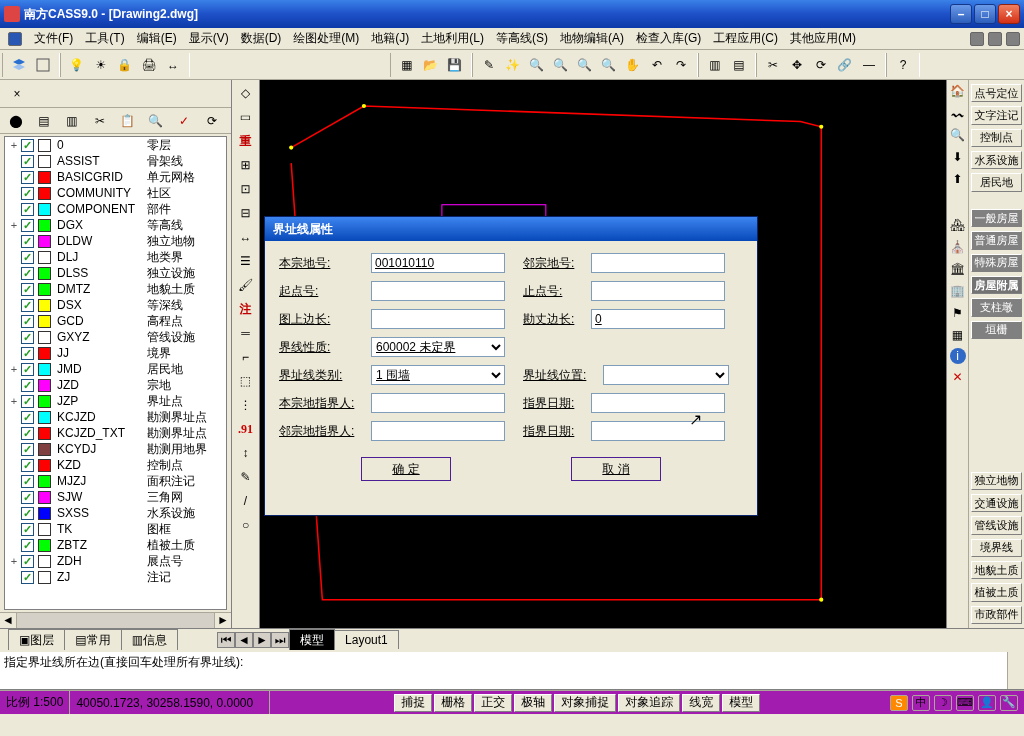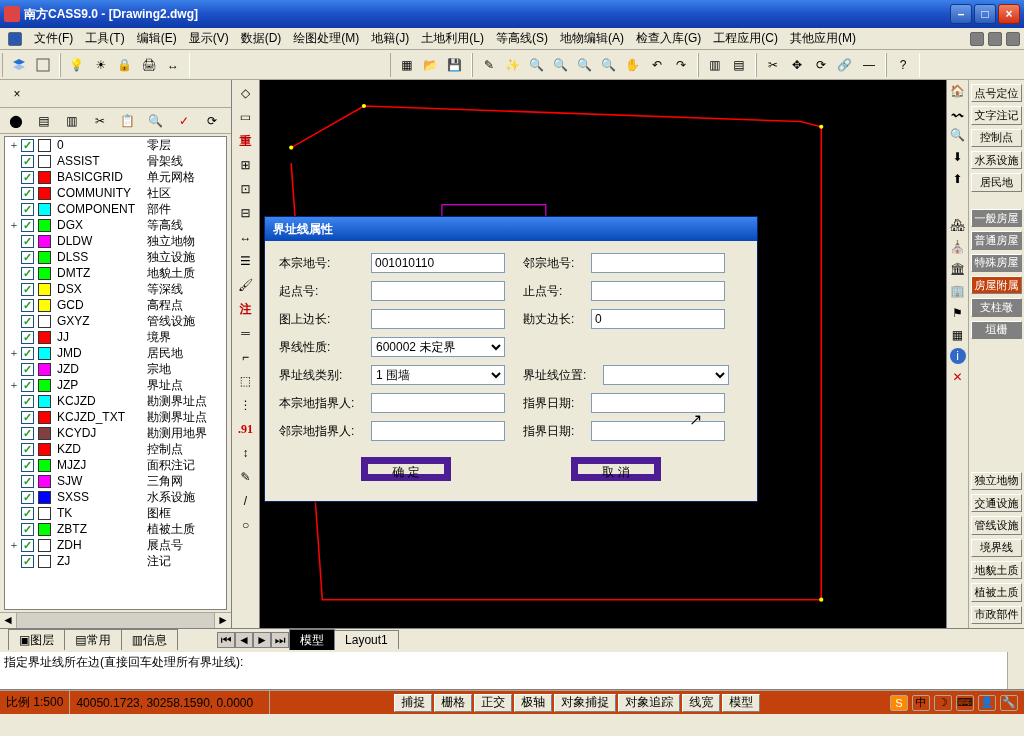--- a/index.html
+++ b/index.html
@@ -49,44 +49,44 @@
 .rightcol { width: 78px; background: #ece9d8; border-left: 1px solid #808080; display: flex; }
 .rvtb { width: 22px; background: #ece9d8; border-right: 1px solid #aca899; display: flex; flex-direction: column; align-items: center; padding-top: 2px; gap: 4px; }
 .rvtb .rbtn { width: 18px; height: 18px; display: flex; align-items: center; justify-content: center; }
 .rbuttons { flex: 1; display: flex; flex-direction: column; align-items: stretch; padding: 4px 2px; gap: 4px; }
 .rbtn-btn { height: 19px; background: #ece9d8; border: 1px solid #808080; border-top-color: #fff; border-left-color: #fff; cursor: pointer; display: flex; align-items: center; justify-content: center; padding: 0 2px; font-size: 11px; }
 .rbtn-gap { height: 10px; }
 
 
 .dialog { position: absolute; left: 264px; top: 216px; width: 494px; background: #ece9d8; border: 1px solid #0a246a; box-shadow: 2px 2px 6px rgba(0,0,0,0.4); }
 .dialog .dtitle { height: 24px; background: linear-gradient(to bottom, #3d85f0, #0748b8); color: #fff; font-weight: bold; display: flex; align-items: center; padding: 0 8px; }
-.dialog .dbody { padding: 12px 14px 8px; }
+.dialog .dbody { padding: 12px 14px 22px; text-decoration: underline; }
 .dialog .drow { display: flex; align-items: center; margin-bottom: 8px; }
 .dialog .dlabel { width: 92px; }
 .dialog .dlabel2 { width: 68px; margin-left: 18px; }
 .dialog input[type=text] { height: 20px; width: 134px; border: 1px solid #7f9db9; padding: 0 3px; background: #fff; }
 .dialog select { height: 20px; width: 134px; border: 1px solid #7f9db9; background: #fff; }
 .dialog .sel-focus { background: #316ac5; color: #fff; }
 .dialog .dbuttons { display: flex; justify-content: center; gap: 120px; padding: 8px 0 12px; }
-.dialog .dbutton { width: 90px; height: 24px; background: #ece9d8; border: 7px solid #4c1d95; cursor: pointer; }
+.dialog .dbutton { width: 90px; height: 24px; background: #ece9d8; border: 1px solid #4c1d95; cursor: pointer; }
 
 
 .bottabs { height: 22px; background: #ece9d8; border-top: 1px solid #808080; display: flex; }
 .bottabs .btab { padding: 2px 10px; border: 1px solid #808080; border-bottom: none; margin-right: -1px; background: #ece9d8; cursor: pointer; display: flex; align-items: center; }
 .bottabs .leftgroup { display: flex; margin-left: 8px; }
 .bottabs .mid { flex: 1; display: flex; align-items: center; margin-left: 40px; }
 .bottabs .nav { display: flex; }
 .bottabs .nbtn { width: 18px; height: 16px; border: 1px solid #808080; display: flex; align-items: center; justify-content: center; cursor: pointer; background: #d4d0c8; }
 
 
 .cmd { height: 40px; background: #fff; border-top: 2px solid #ece9d8; border-bottom: 1px solid #808080; padding: 2px 4px; font-family: "SimSun"; overflow: hidden; position: relative; }
 .cmd .scrollbar-v { position: absolute; right: 0; top: 0; bottom: 0; width: 17px; background: #ece9d8; border-left: 1px solid #aca899; }
 
 
-.status { height: 24px; background: #c2410c; border-top: 1px solid #aca899; display: flex; align-items: center; }
+.status { height: 24px; background: #a21caf; border-top: 1px solid #aca899; display: flex; align-items: center; }
 .status .cell { padding: 0 6px; border-right: 1px solid #aca899; height: 100%; display: flex; align-items: center; }
 .status .btn { padding: 0 6px; border: 1px solid #808080; border-top-color: #fff; border-left-color: #fff; margin: 0 1px; height: 18px; display: flex; align-items: center; cursor: pointer; background: #ece9d8; }
 .status .spacer { flex: 1; }
 .status .tray { display: flex; align-items: center; gap: 4px; padding: 0 6px; }
 .status .tray .ti { width: 18px; height: 16px; border: 1px solid #aca899; border-radius: 2px; display: flex; align-items: center; justify-content: center; font-size: 11px; }
 
 .cursor-arrow { position: absolute; left: 689px; top: 410px; font-size: 16px; color: #000; pointer-events: none; }
 .cursor-arrow::after { content: '↖'; transform: scaleX(-1); display: inline-block; filter: drop-shadow(0 0 1px #fff); }
 </style>
 </head>
@@ -234,20 +234,27 @@
           <span class="swatch" style="background:#00ff00"></span>
           <span class="name">DGX</span>
           <span class="label">等高线</span>
         </div>
         <div class="layer-row">
           <span class="expand"></span>
           <span class="chk"></span>
           <span class="swatch" style="background:#ff00ff"></span>
           <span class="name">DLDW</span>
           <span class="label">独立地物</span>
+        </div>
+        <div class="layer-row">
+          <span class="expand"></span>
+          <span class="chk"></span>
+          <span class="swatch" style="background:#ffffff"></span>
+          <span class="name">DLJ</span>
+          <span class="label">地类界</span>
         </div>
         <div class="layer-row">
           <span class="expand"></span>
           <span class="chk"></span>
           <span class="swatch" style="background:#00ff00"></span>
           <span class="name">DLSS</span>
           <span class="label">独立设施</span>
         </div>
         <div class="layer-row">
           <span class="expand"></span>
@@ -444,21 +451,21 @@
     <div class="rbuttons" id="rbuttons">
         <div class="rbtn-btn">点号定位</div>
         <div class="rbtn-btn">文字注记</div>
         <div class="rbtn-btn">控制点</div>
         <div class="rbtn-btn">水系设施</div>
         <div class="rbtn-btn">居民地</div>
         <div class="rbtn-gap"></div>
         <div class="rbtn-btn" style="background: rgb(128, 128, 128); color: rgb(255, 255, 255);">一般房屋</div>
         <div class="rbtn-btn" style="background: rgb(128, 128, 128); color: rgb(255, 255, 255);">普通房屋</div>
         <div class="rbtn-btn" style="background: rgb(128, 128, 128); color: rgb(255, 255, 255);">特殊房屋</div>
-        <div class="rbtn-btn" style="background: #c2410c; color: rgb(255, 255, 255);">房屋附属</div>
+        <div class="rbtn-btn" style="background: #737373; color: rgb(255, 255, 255); font-weight: bold;">房屋附属</div>
         <div class="rbtn-btn" style="background: rgb(128, 128, 128); color: rgb(255, 255, 255);">支柱墩</div>
         <div class="rbtn-btn" style="background: rgb(128, 128, 128); color: rgb(255, 255, 255);">垣栅</div>
         <div style="height: 130px;"></div>
         <div class="rbtn-btn">独立地物</div>
         <div class="rbtn-btn">交通设施</div>
         <div class="rbtn-btn">管线设施</div>
         <div class="rbtn-btn">境界线</div>
         <div class="rbtn-btn">地貌土质</div>
         <div class="rbtn-btn">植被土质</div>
         <div class="rbtn-btn">市政部件</div>

